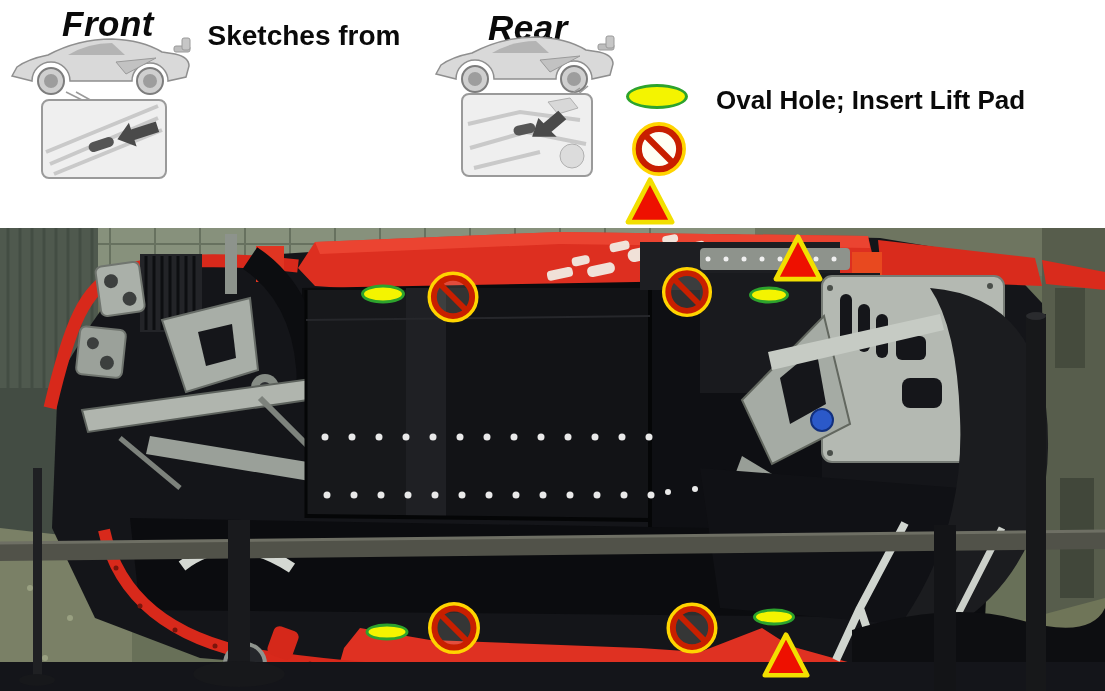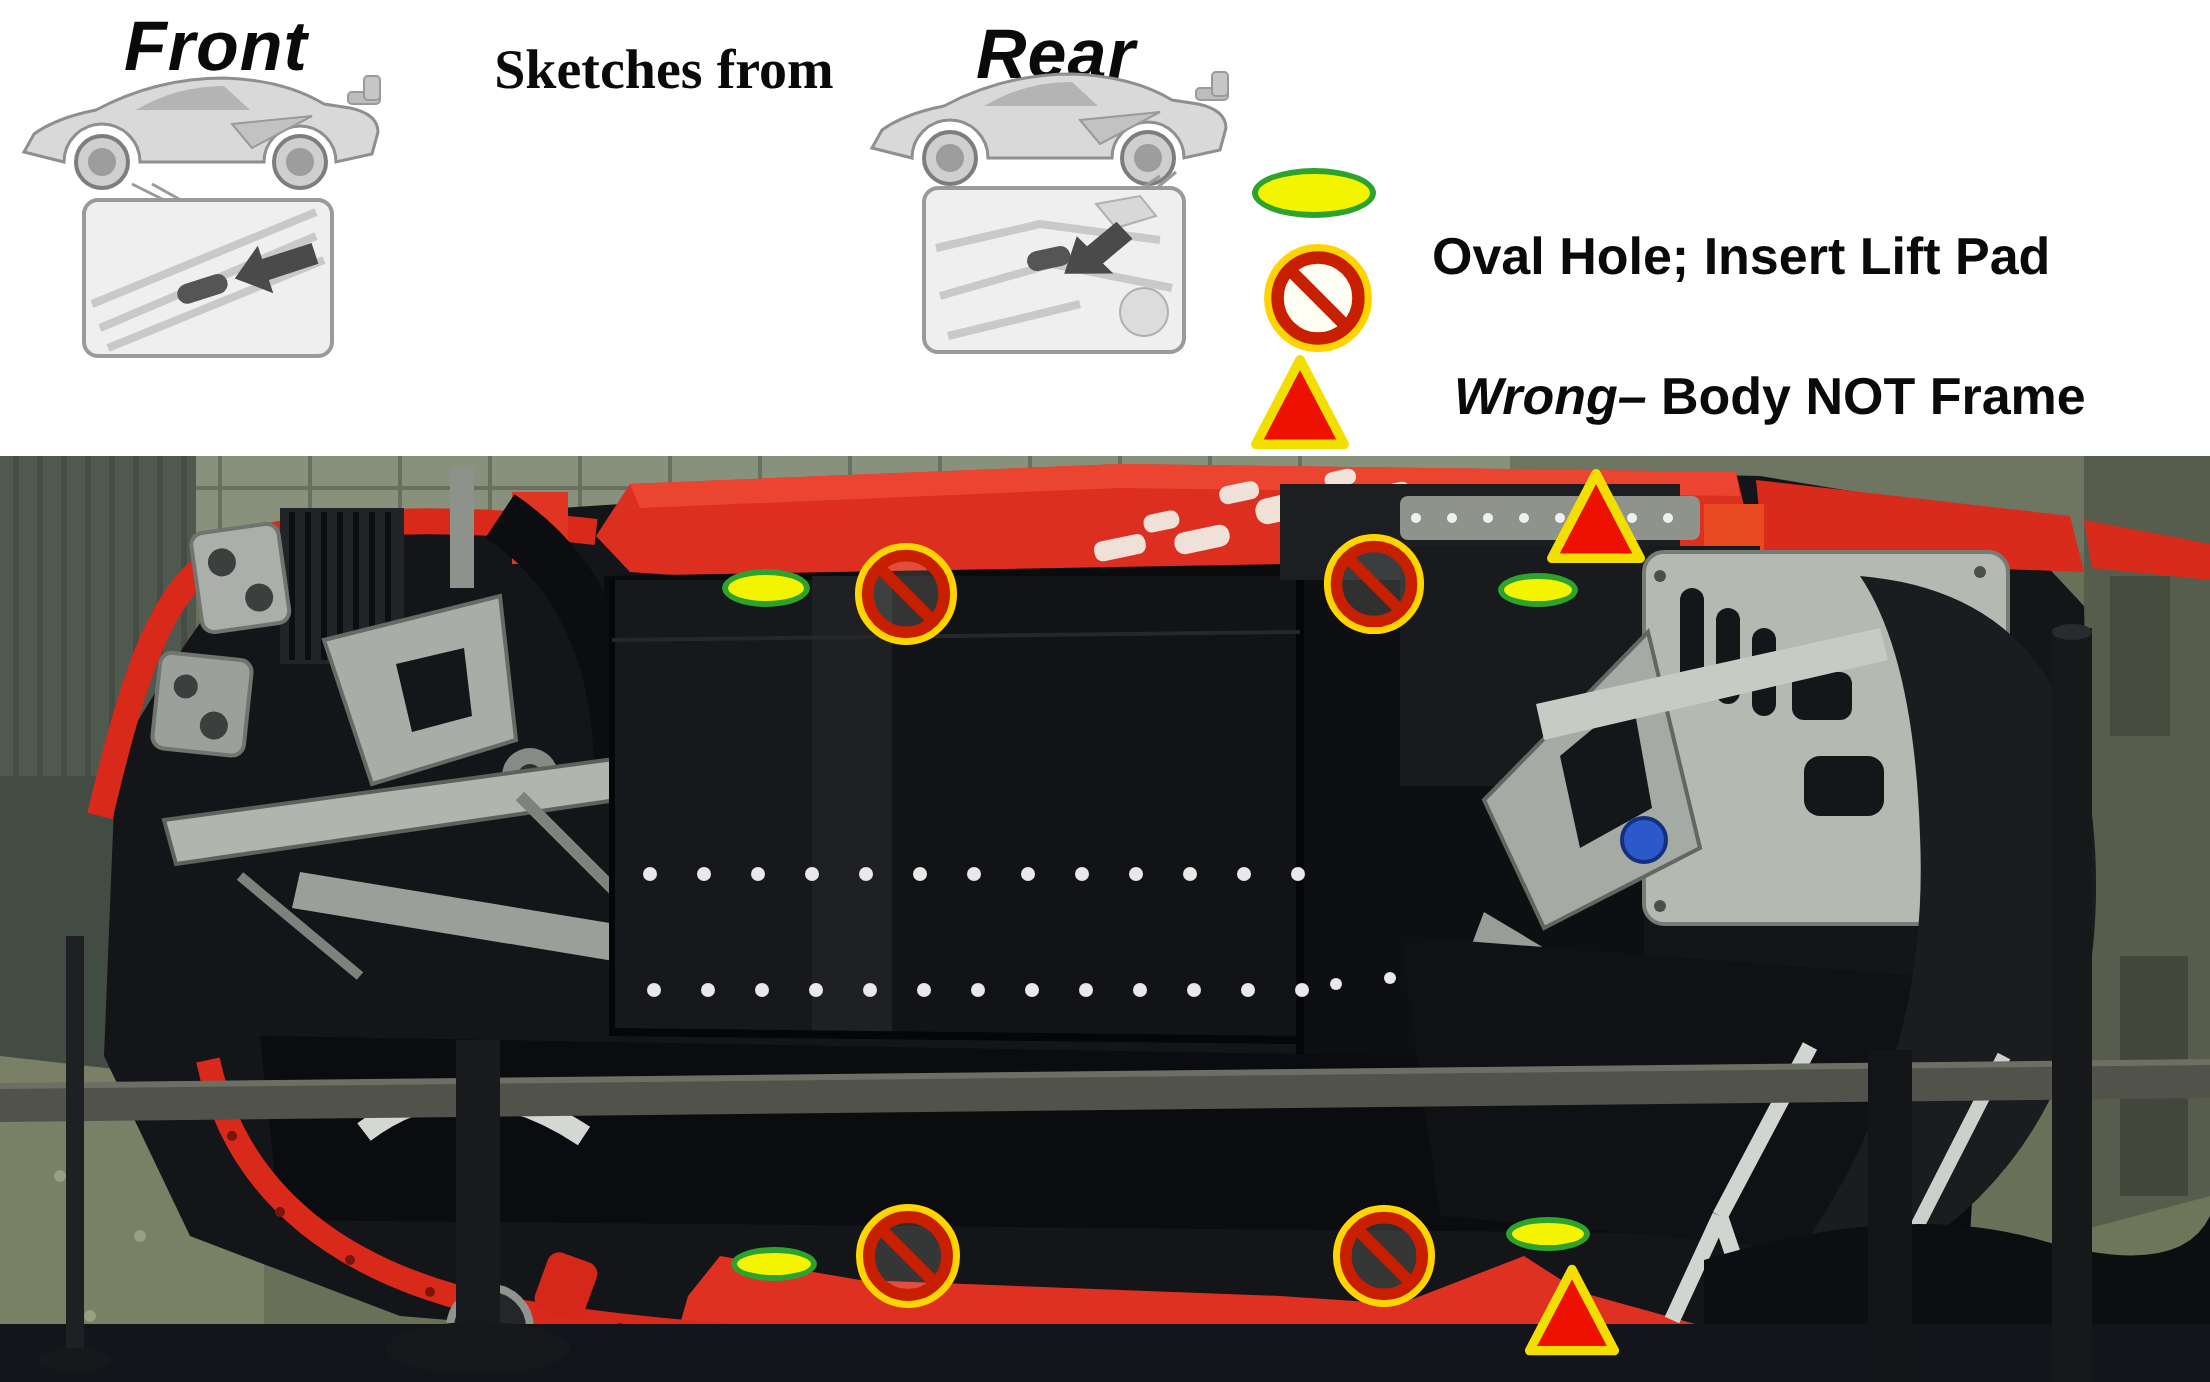--- a/index.html
+++ b/index.html
@@ -34,21 +34,21 @@
     <circle cx="144" cy="51" r="7" fill="#9d9d9d"></circle>
     <path d="M60,62 L80,72 M70,62 L88,72" stroke="#9a9a9a" stroke-width="1.5" fill="none"></path>
     <rect x="36" y="70" width="124" height="78" rx="7" fill="#efefef" stroke="#9a9a9a" stroke-width="2"></rect>
     <path d="M44,134 L152,88 M40,122 L152,76 M48,144 L156,100" stroke="#c9c9c9" stroke-width="4" fill="none"></path>
     <g transform="rotate(-18 106 112)">
       <rect x="82" y="106" width="26" height="10" rx="5" fill="#555"></rect>
       <polygon points="112,111 128,99 128,106 154,106 154,117 128,117 128,124" fill="#4a4a4a"></polygon>
     </g>
   </svg>
 
-  <div class="abs title" style="left:210px;top:15px;font-family:Liberation Serif, serif;">
+  <div class="abs title" style="left:182px;top:15px;">
     <div>Sketches from</div>
   </div>
 
   <div class="abs hdr-label" style="left:488px;top:8px;width:90px;text-align:left;">Rear</div>
 
   <svg class="abs" style="left:430px;top:28px;" width="192" height="152" viewBox="0 0 192 152">
     <path d="M6,46 L11,37 Q22,29 42,25 Q72,9 106,9 Q136,10 156,22 L169,24 Q183,27 183,36 L180,47 L162,51 A18,18 0 0 0 126,51 L64,51 A19,19 0 0 0 26,51 Z" fill="#d9d9d9" stroke="#8f8f8f" stroke-width="1.5"></path>
     <path d="M62,25 Q82,13 106,13 L119,25 Z" fill="#b4b4b4"></path>
     <path d="M110,32 L150,28 L120,44 Z" fill="#c2c2c2" stroke="#9a9a9a"></path>
     <rect x="168" y="16" width="16" height="6" rx="2" fill="#bdbdbd" stroke="#9a9a9a"></rect>
@@ -62,34 +62,31 @@
     <path d="M38,96 L90,84 L150,92 M40,120 L96,104 L156,116 M44,140 L110,124" stroke="#c9c9c9" stroke-width="4" fill="none"></path>
     <path d="M118,74 l22,-4 8,10 -20,6 Z" fill="#d8d8d8" stroke="#b0b0b0"></path>
     <circle cx="142" cy="128" r="12" fill="#dcdcdc" stroke="#b0b0b0"></circle>
     <g transform="rotate(-12 96 104)">
       <rect x="84" y="96" width="22" height="10" rx="5" fill="#555"></rect>
       <polygon points="101,110 111,93 115,99 132,90 138,100 121,109 125,115" fill="#4a4a4a"></polygon>
     </g>
   </svg>
 
   <div class="abs m-oval" style="left:626px;top:84px;width:62px;height:25px;transform:none;border-width:3px;"></div>
-  <div class="abs leg-text" style="left:716px;top:85px;margin-top:28px;">Oval Hole; Insert Lift Pad</div>
+  <div class="abs leg-text" style="left:716px;top:85px;">Oval Hole; Insert Lift Pad</div>
 
   <svg class="abs" style="left:631px;top:121px;" width="56" height="56" viewBox="0 0 54 54">
     <circle cx="27" cy="27" r="23.5" fill="none" stroke="#ffd400" stroke-width="5"></circle>
     <circle cx="27" cy="27" r="19.5" fill="rgba(255,255,235,0.55)" stroke="#c81f00" stroke-width="6"></circle>
     <line x1="13" y1="13" x2="41" y2="41" stroke="#c81f00" stroke-width="6"></line>
   </svg>
 
   <svg class="abs" style="left:624px;top:177px;" width="52" height="48" viewBox="0 0 52 50">
     <polygon points="26,3 49,47 3,47" fill="#ee1000" stroke="#f2df00" stroke-width="5" stroke-linejoin="round"></polygon>
   </svg>
-  <div class="abs leg-text" style="left:727px;top:183px;">
-    <span class="it">Wrong–</span><span> Body NOT Frame</span>
-  </div>
 
   <svg class="abs" style="left:0;top:228px;" width="1105" height="463" viewBox="0 0 1105 463">
 
     <rect x="0" y="0" width="1105" height="463" fill="#687058"></rect>
     <rect x="0" y="0" width="1105" height="48" fill="#87917c"></rect>
     <g stroke="#4e5849" stroke-width="2" opacity="0.55">
       <line x1="20" y1="0" x2="20" y2="48"></line>
         <line x1="65" y1="0" x2="65" y2="48"></line>
       <line x1="110" y1="0" x2="110" y2="48"></line>
         <line x1="155" y1="0" x2="155" y2="48"></line>

